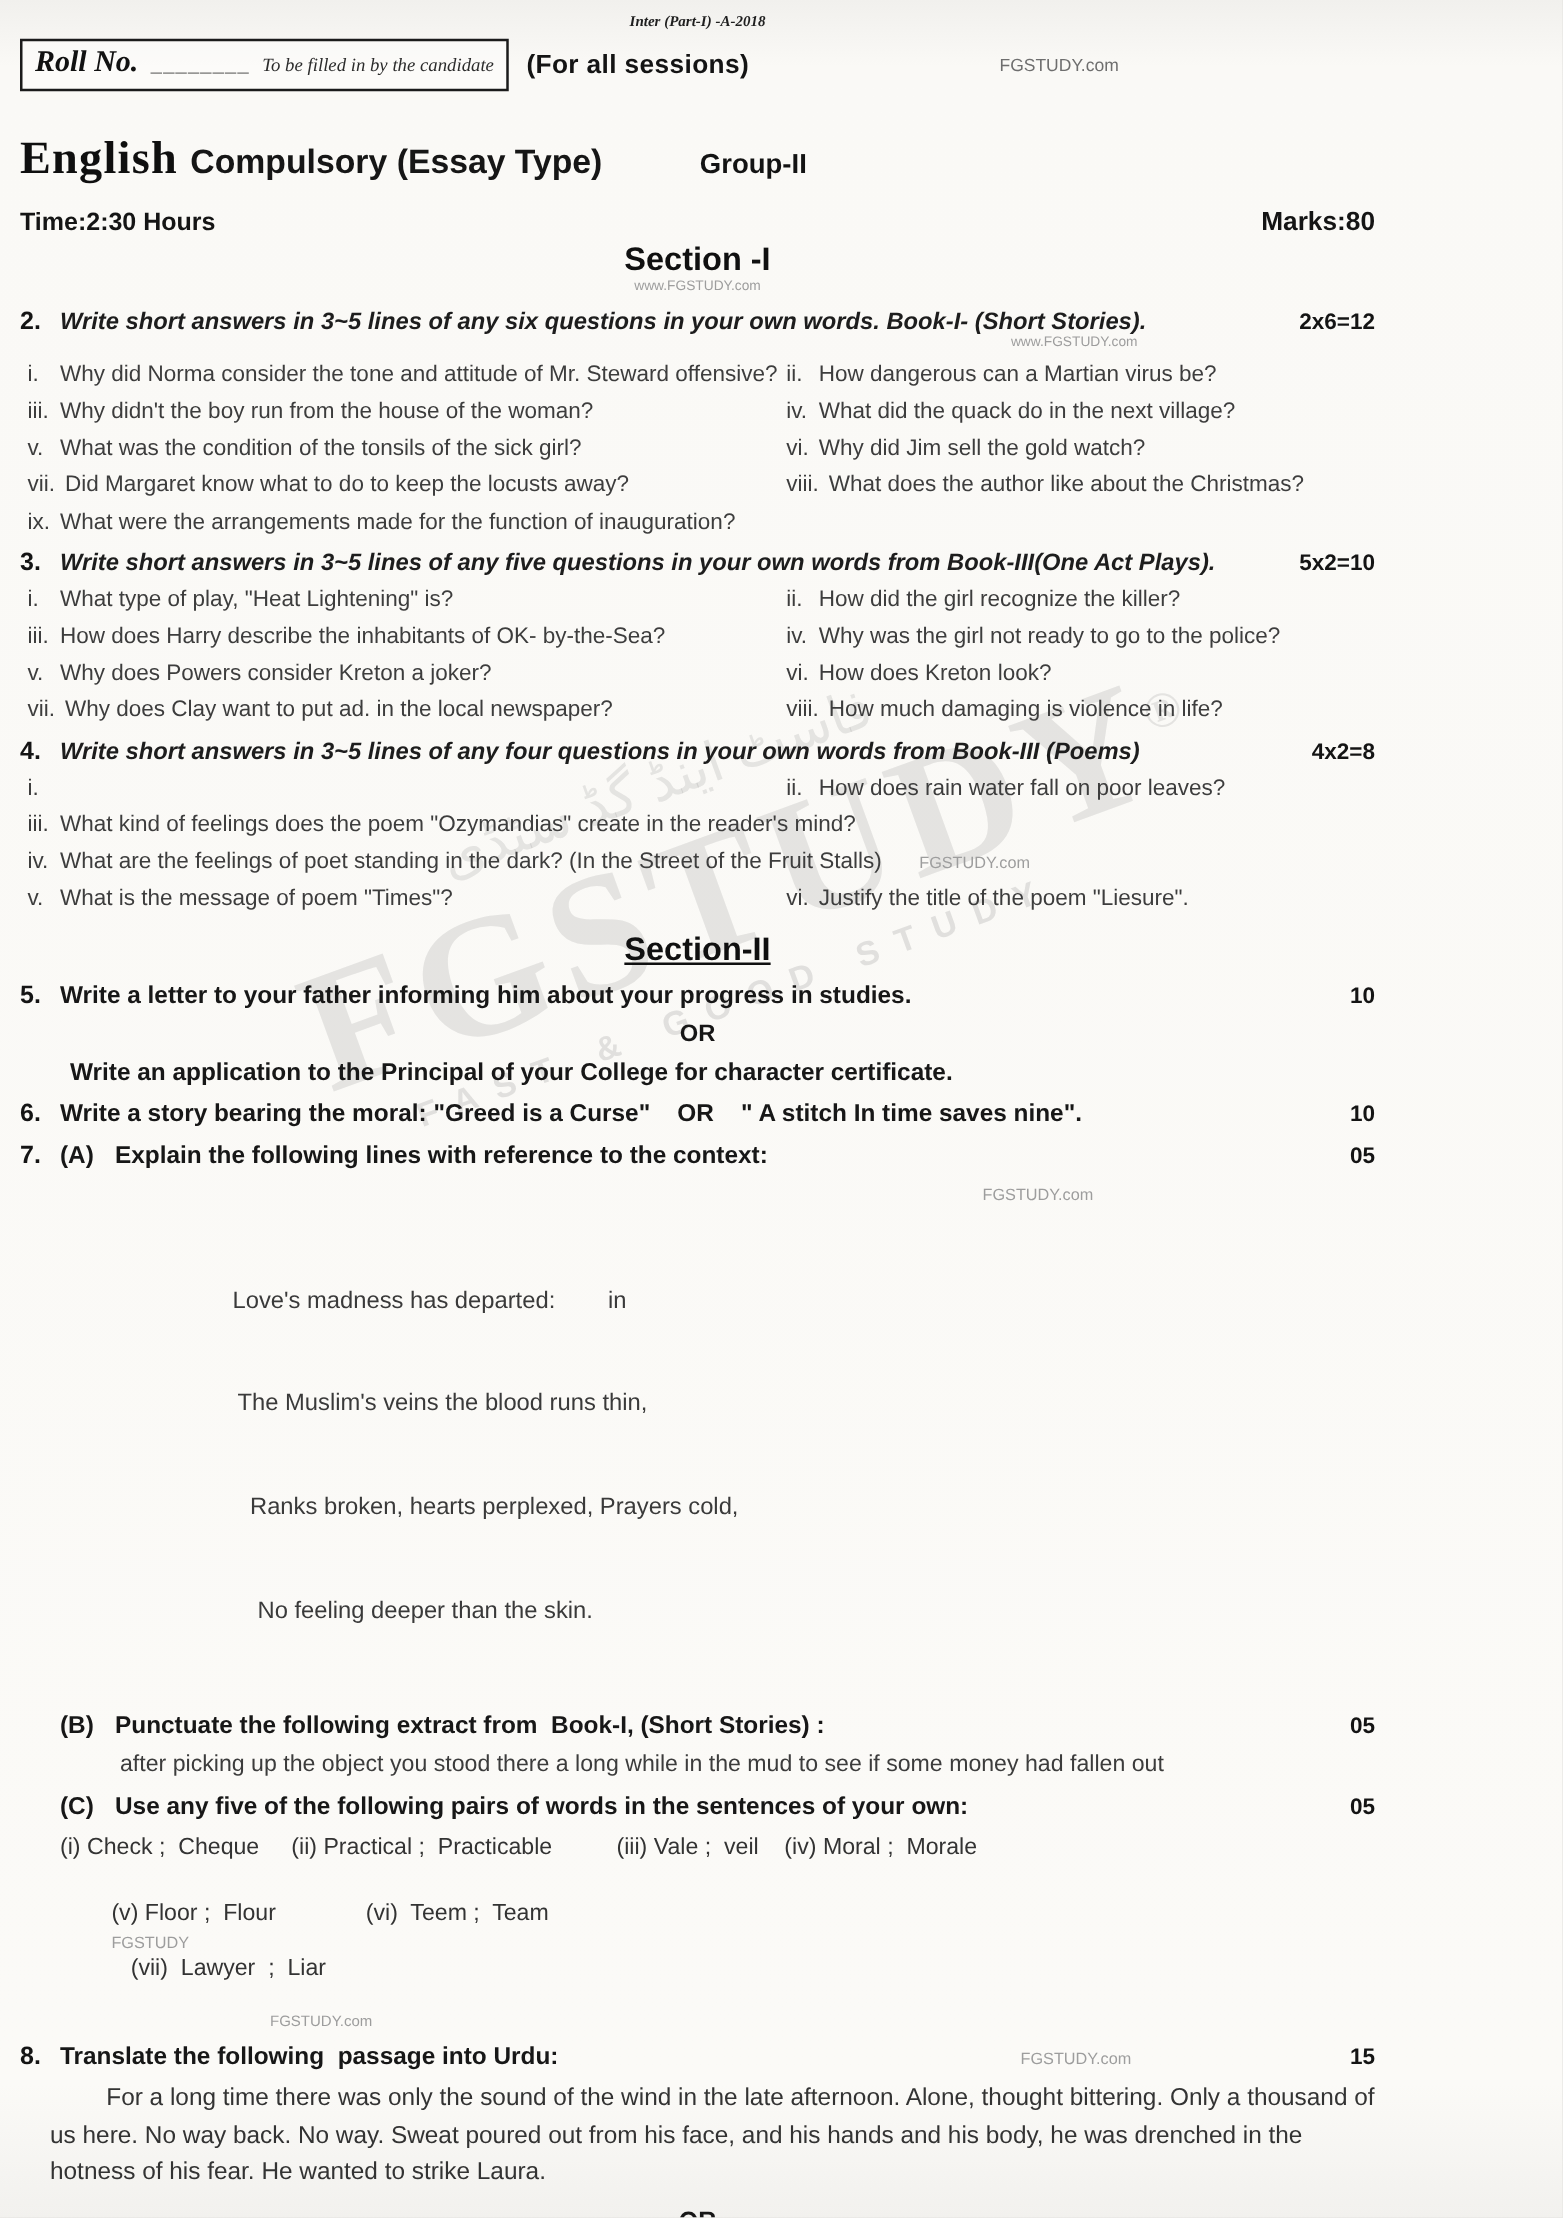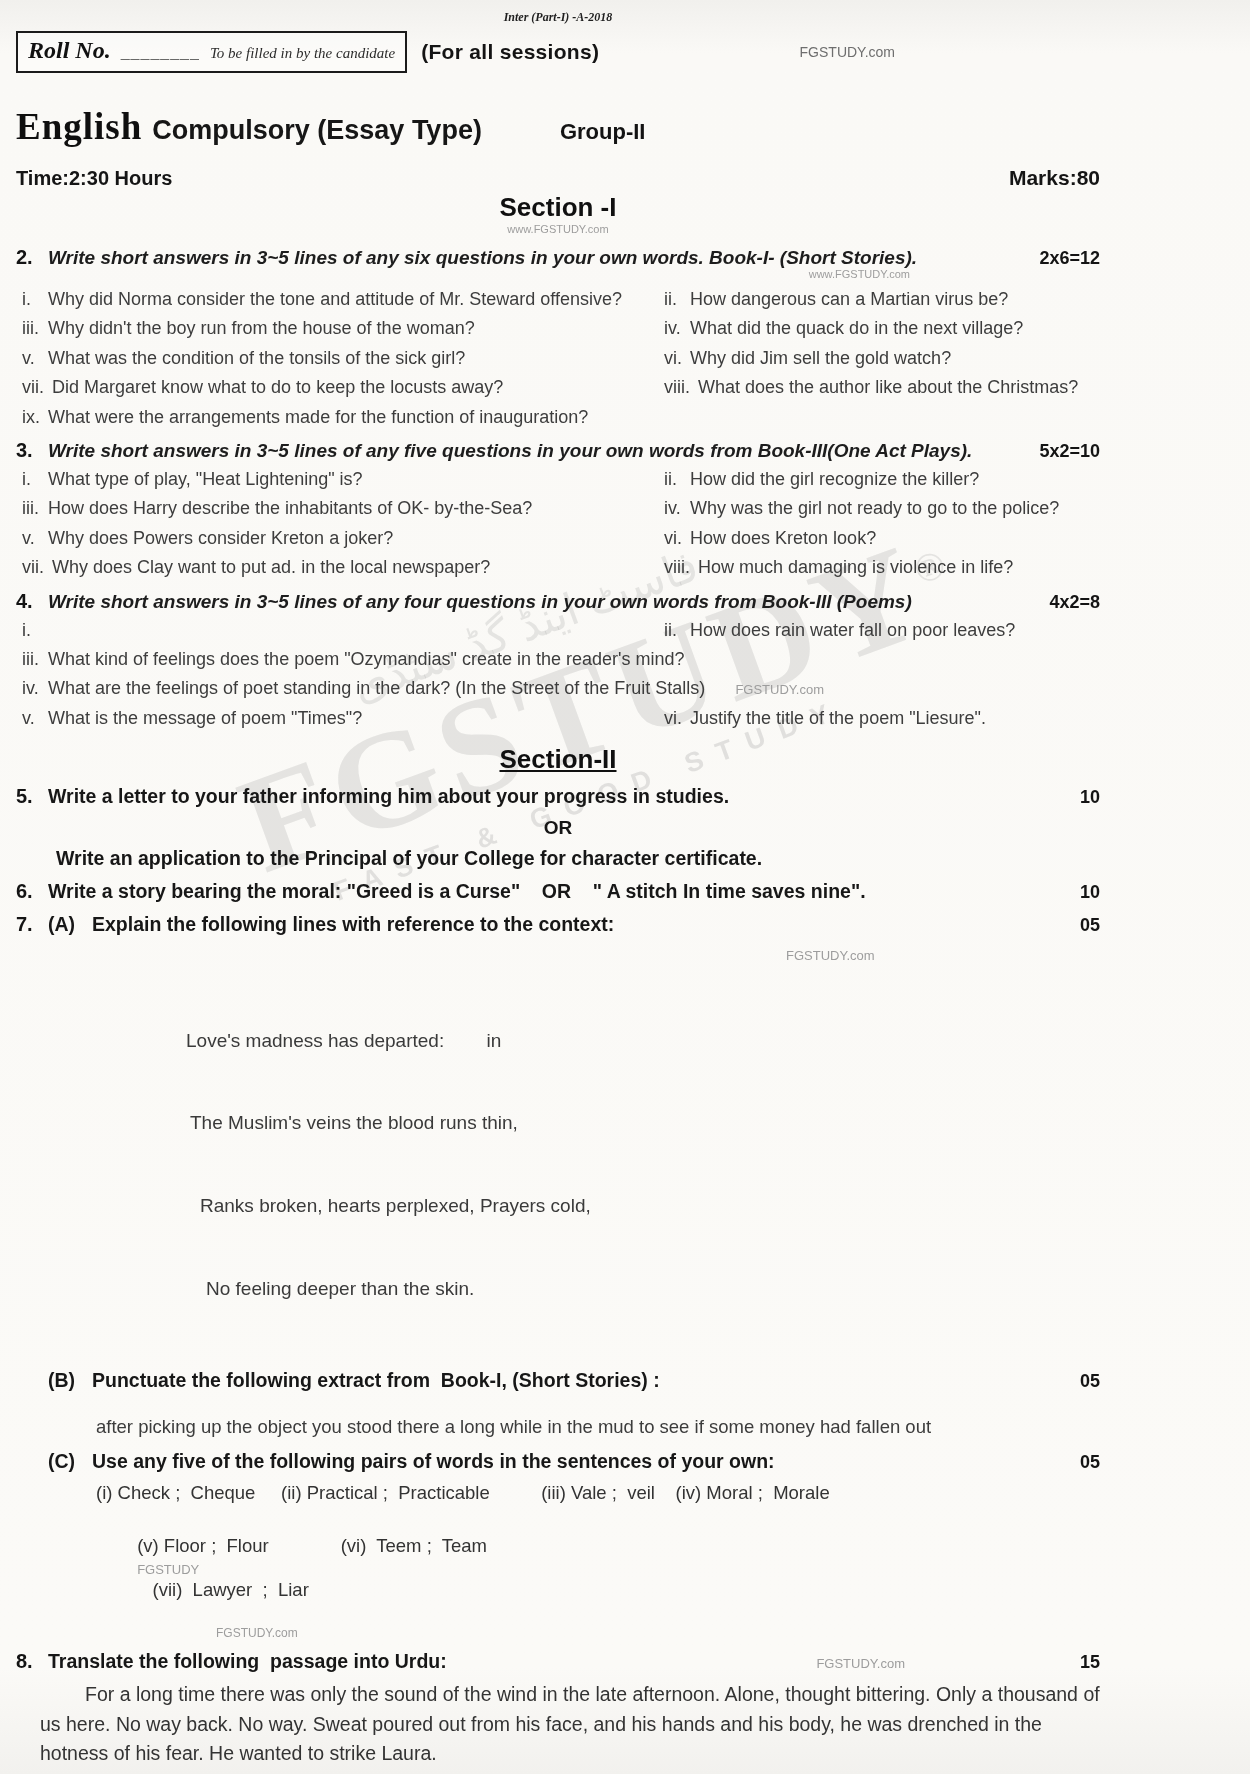--- a/index.html
+++ b/index.html
@@ -55,38 +55,38 @@
   .q-text { flex:1; font-weight:bold; font-size:19.5px; color:#171717; white-space:pre-wrap; }
   .sub-label { flex:0 0 44px; font-weight:bold; font-size:19.5px; color:#171717; }
   .q-marks { flex:0 0 80px; text-align:right; font-weight:bold; font-size:18px; color:#141414; }
   .head-note { flex:0 0 auto; font-size:13px; color:#9d9d9d; margin-right:115px; }
 
   .items { margin-top:4px; }
   .irow { display:flex; margin:6px 0; font-size:18px; color:#3d3d3d; line-height:1.3; }
   .it { display:flex; align-items:baseline; }
   .it.left { flex:0 0 56%; padding-left:6px; }
   .it.left.full { flex:1 1 auto; }
-  .it.right { flex:1 1 auto;margin-left:35px; }
+  .it.right { flex:1 1 auto; }
   .inum { flex:0 0 auto; margin-right:8px; min-width:18px; }
   .row-note { font-size:13px; color:#9d9d9d; margin-left:30px; }
 
   .or-line { text-align:center; font-weight:bold; font-size:19px; color:#161616; margin:9px 0 4px; }
   .or-line.big { font-size:20px; margin:14px 0 8px; }
   .alt-line { font-weight:bold; font-size:19.5px; color:#171717; margin:8px 0 0 40px; }
 
   .poem { position:relative; margin:8px 0 2px 170px; font-size:19px; color:#3a3a3a;
     line-height:1.45; white-space:pre-wrap; }
   .poem-line.ind1 { padding-left:4px; }
   .poem-line.ind2 { padding-left:14px; }
   .poem-line.ind3 { padding-left:20px; }
   .poem-wm { position:absolute; top:3px; left:600px; font-size:13px; color:#9d9d9d; }
 
   .q-head.sub { margin-top:12px; }
-  .extract { margin:24px 0 0 80px; font-size:18.5px; color:#3c3c3c; }
-  .pairs { margin:9px 0 0 80px; font-size:18.5px; color:#333; white-space:pre-wrap; }
+  .extract { margin:8px 0 0 80px; font-size:18.5px; color:#3c3c3c; }
+  .pairs { margin:9px 0 0 32px; font-size:18.5px; color:#333; white-space:pre-wrap; }
   .pairs .wm { font-size:13px; color:#9d9d9d; }
   .site-small-left { margin:3px 0 0 200px; font-size:12px; color:#9d9d9d; }
 
   .passage { margin:7px 0 0 24px; font-size:19.5px; color:#333; line-height:1.5; text-indent:45px; }
 </style>
 </head>
 <body>
 
 <div class="page">
 

